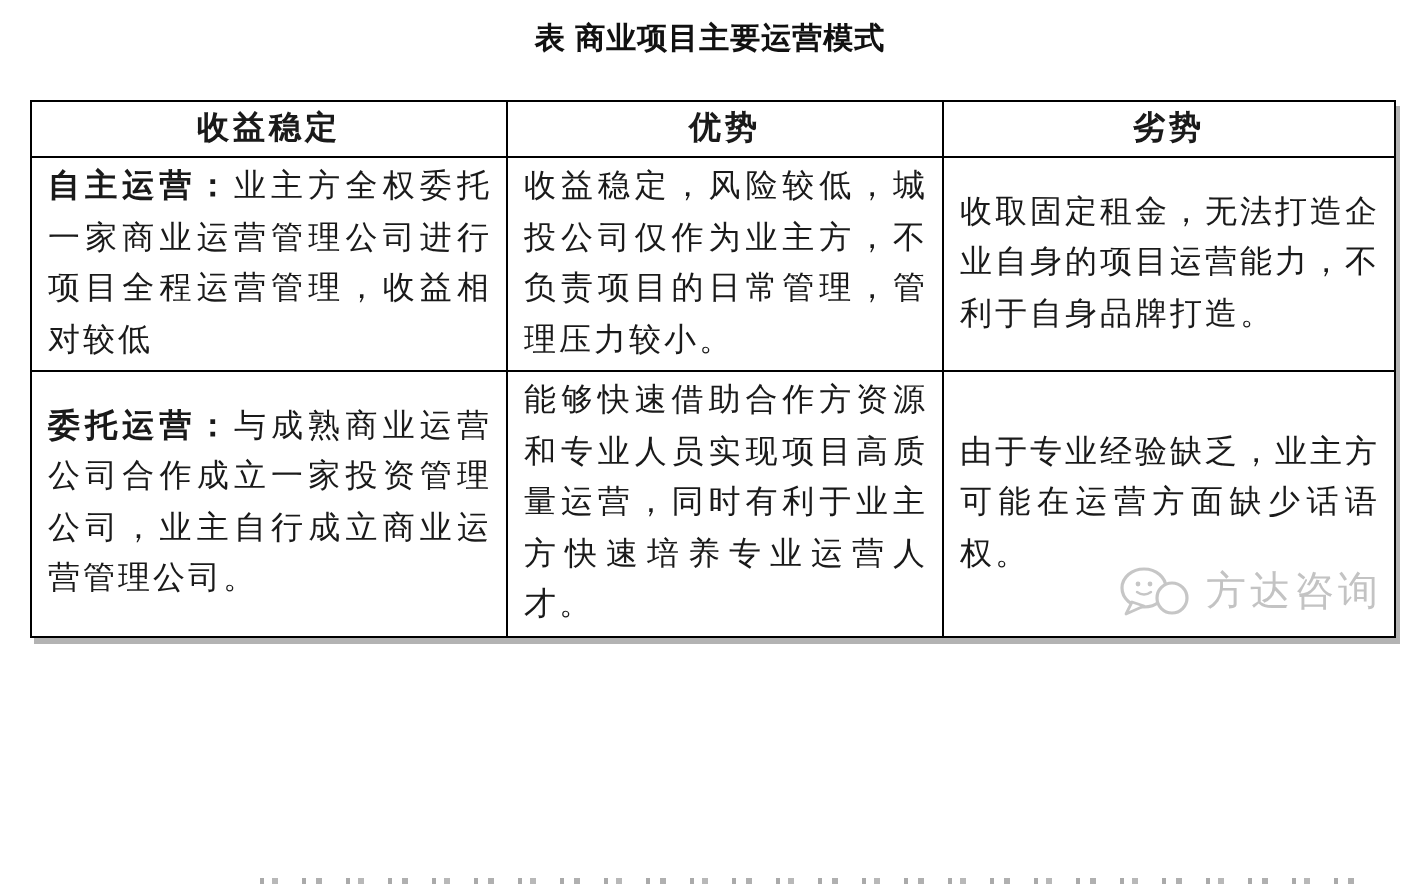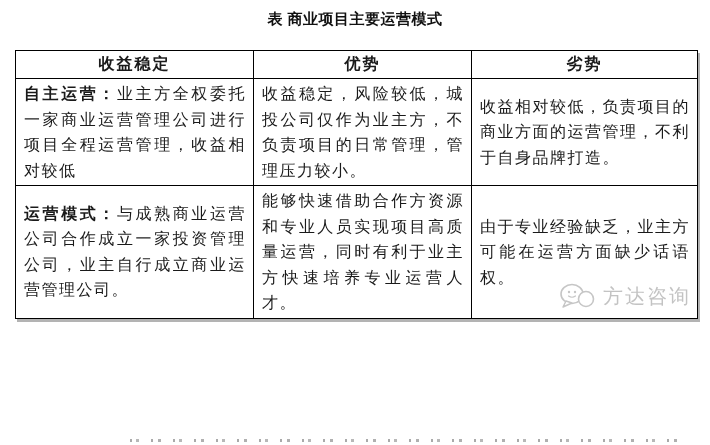--- a/index.html
+++ b/index.html
@@ -113,24 +113,24 @@
       <tr>
         <th>收益稳定</th>
         <th>优势</th>
         <th>劣势</th>
       </tr>
     </thead>
     <tbody>
       <tr class="r1">
         <td><span class="mode-label">自主运营：</span><span>业主方全权委托一家商业运营管理公司进行项目全程运营管理，收益相对较低</span></td>
         <td>收益稳定，风险较低，城投公司仅作为业主方，不负责项目的日常管理，管理压力较小。</td>
-        <td>收益相对较低，负责项目的商业方面的运营管理，不利于自身品牌打造。</td>
+        <td>收取固定租金，无法打造企业自身的项目运营能力，不利于自身品牌打造。</td>
       </tr>
       <tr class="r3">
-        <td><span class="mode-label">运营模式：</span><span>与成熟商业运营公司合作成立一家投资管理公司，业主自行成立商业运营管理公司。</span></td>
+        <td><span class="mode-label">委托运营：</span><span>与成熟商业运营公司合作成立一家投资管理公司，业主自行成立商业运营管理公司。</span></td>
         <td>能够快速借助合作方资源和专业人员实现项目高质量运营，同时有利于业主方快速培养专业运营人才。</td>
         <td class="cell-disadv-3">
           <span>由于专业经验缺乏，业主方可能在运营方面缺少话语权。</span>
           <span class="watermark">
             <svg width="40" height="28" viewBox="0 0 40 28" aria-hidden="true">
               <ellipse cx="14" cy="12" rx="11" ry="9.5" fill="#ffffff" stroke="#c6c6c6" stroke-width="1.6"></ellipse>
               <path d="M8 19 L5 25 L14 21 Z" fill="#ffffff" stroke="#c6c6c6" stroke-width="1.4" stroke-linejoin="round"></path>
               <circle cx="28" cy="17" r="7.5" fill="#ffffff" stroke="#c6c6c6" stroke-width="1.6"></circle>
               <circle cx="11" cy="10" r="1.2" fill="#c6c6c6"></circle>
               <circle cx="17" cy="10" r="1.2" fill="#c6c6c6"></circle>

